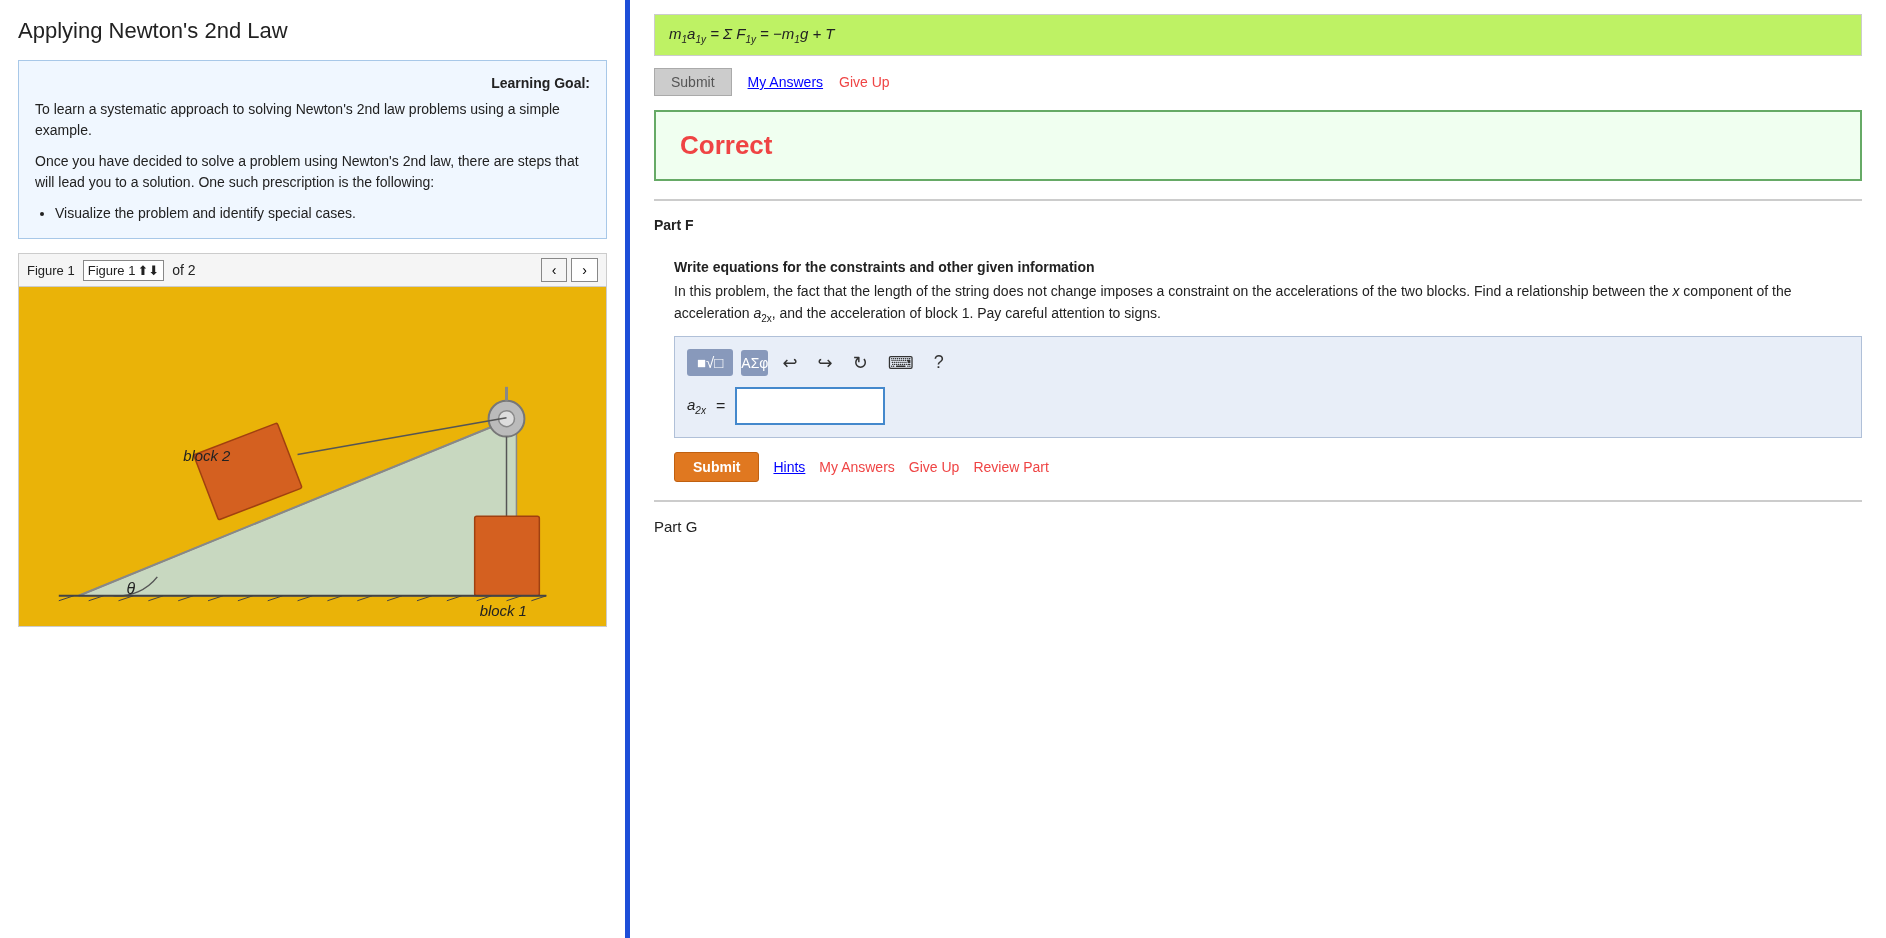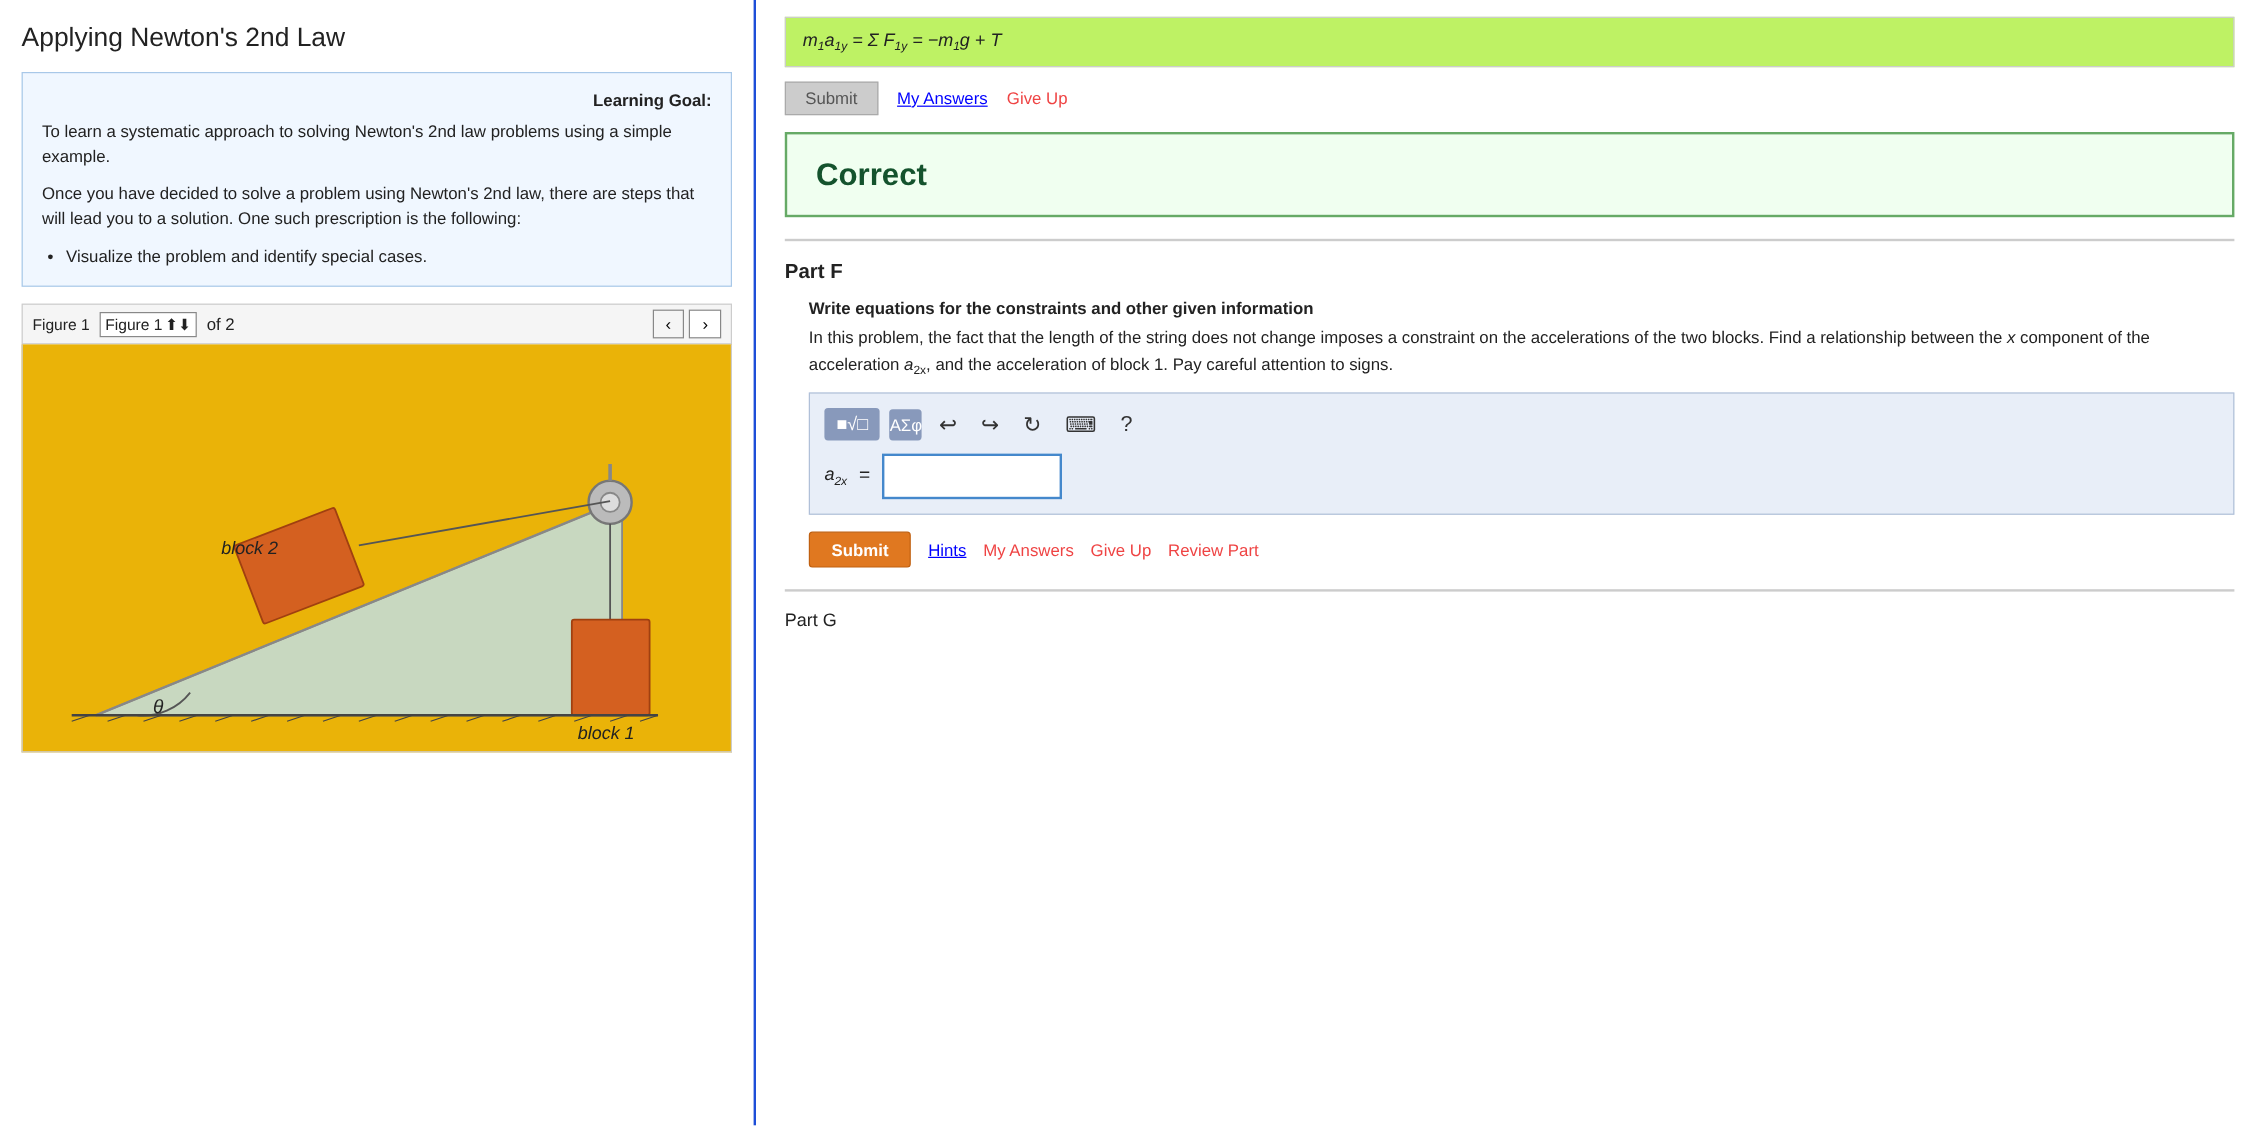--- a/index.html
+++ b/index.html
@@ -3,21 +3,21 @@
   <meta charset="utf-8">
   <style>
     * { box-sizing: border-box; margin: 0; padding: 0; }
     body { font-family: Arial, sans-serif; font-size: 14px; color: #222; background: #fff; display: flex; height: 938px; overflow: hidden; }
 
     
     .left-panel {
       width: 630px;
       min-width: 630px;
       padding: 18px 18px 1px 18px;
-      border-right: 2px solid #1d4ed8;
+      border-right: 5px solid #1d4ed8;
       overflow-y: auto;
     }
     .page-title {
       font-size: 22px;
       font-weight: normal;
       margin-bottom: 16px;
     }
     .learning-goal-box {
       border: 1px solid #a8c8e8;
       background: #f0f7ff;
@@ -141,35 +141,35 @@
     
     .correct-banner {
       border: 2px solid #6a6;
       background: #f0fff0;
       padding: 18px 24px;
       margin-bottom: 18px;
     }
     .correct-banner .correct-text {
       font-size: 26px;
       font-weight: bold;
-      color: #14532d;
+      color: #ef4444;
     }
 
     
     .divider {
       border: none;
       border-top: 2px solid #ccc;
       margin: 0 0 16px 0;
     }
 
     
     .part-header {
       font-weight: bold;
-      font-size: 17px;
-      margin-bottom: 12px;
+      font-size: 14px;
+      margin-bottom: 26px;
     }
 
     .part-subheader {
       font-weight: bold;
       margin-bottom: 6px;
       font-size: 14px;
     }
 
     .part-desc {
       margin-bottom: 10px;

